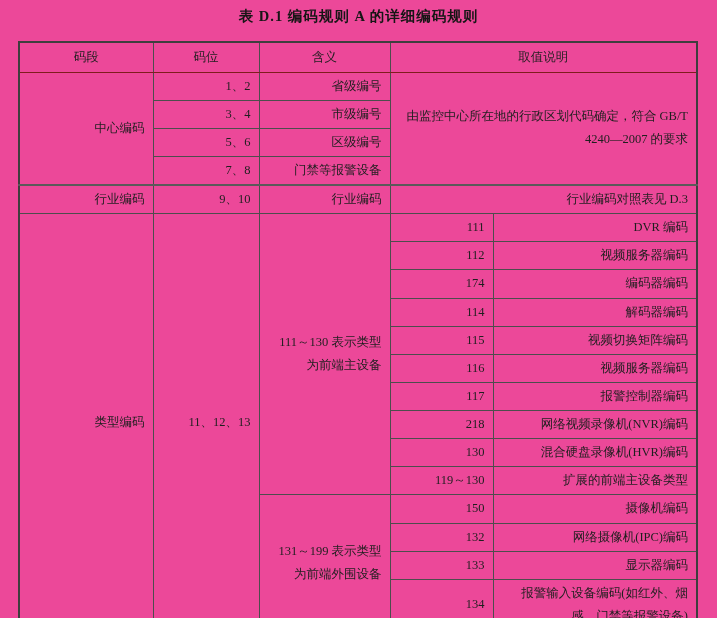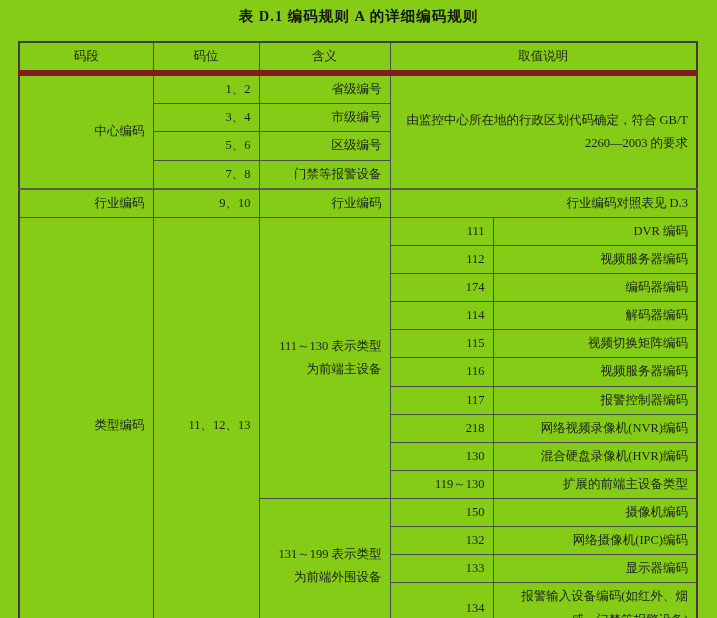--- a/index.html
+++ b/index.html
@@ -8,21 +8,21 @@
     background: #ffffff;
     width: 717px;
     height: 618px;
     font-family: "Liberation Serif", "DejaVu Serif", serif;
     color: #1f1f1f;
   }
   .page {
     position: relative;
     width: 717px;
     height: 618px;
-    background: #84cc16;
+    background: #ec4899;
     overflow: hidden;
   }
   .doc-title {
     position: absolute;
     top: 7px;
     left: 0;
     width: 100%;
     text-align: center;
     font-size: 14.5px;
     font-weight: bold;
@@ -45,21 +45,21 @@
     padding: 2px 8px 2px 9px;
     vertical-align: middle;
     text-align: right;
     line-height: 1.85;
     overflow: hidden;
     color: #1f1f1f;
   }
   table.rules th {
     text-align: center;
     padding: 2px 4px;
-    border-bottom: 6px solid #7f1d1d;
+    border-bottom: 1px solid #7f1d1d;
   }
   tr.hdr        { height: 30px; }
   tr.center-row { height: 27.5px; }
   tr.industry   { height: 28px; }
   tr.industry td{ border-top: 2px solid #5a5a5a; margin-top: 31px; }
   tr.type-row   { height: 27px; }
   tr.tall-row   { height: 40px; }
   td.justify {
     text-align: justify;
     padding-right: 12px;
@@ -95,21 +95,21 @@
       <th>码段</th>
       <th>码位</th>
       <th>含义</th>
       <th colspan="2">取值说明</th>
     </tr>
 
     <tr class="center-row">
       <td rowspan="4">中心编码</td>
       <td>1、2</td>
       <td>省级编号</td>
-      <td rowspan="4" colspan="2" class="justify">由监控中心所在地的行政区划代码确定，符合 GB/T 2260—2003 的要求</td>
+      <td rowspan="4" colspan="2" class="justify">由监控中心所在地的行政区划代码确定，符合 GB/T 4240—2007 的要求</td>
     </tr>
     <tr class="center-row">
       <td>3、4</td>
       <td>市级编号</td>
     </tr>
     <tr class="center-row">
       <td>5、6</td>
       <td>区级编号</td>
     </tr>
     <tr class="center-row">

